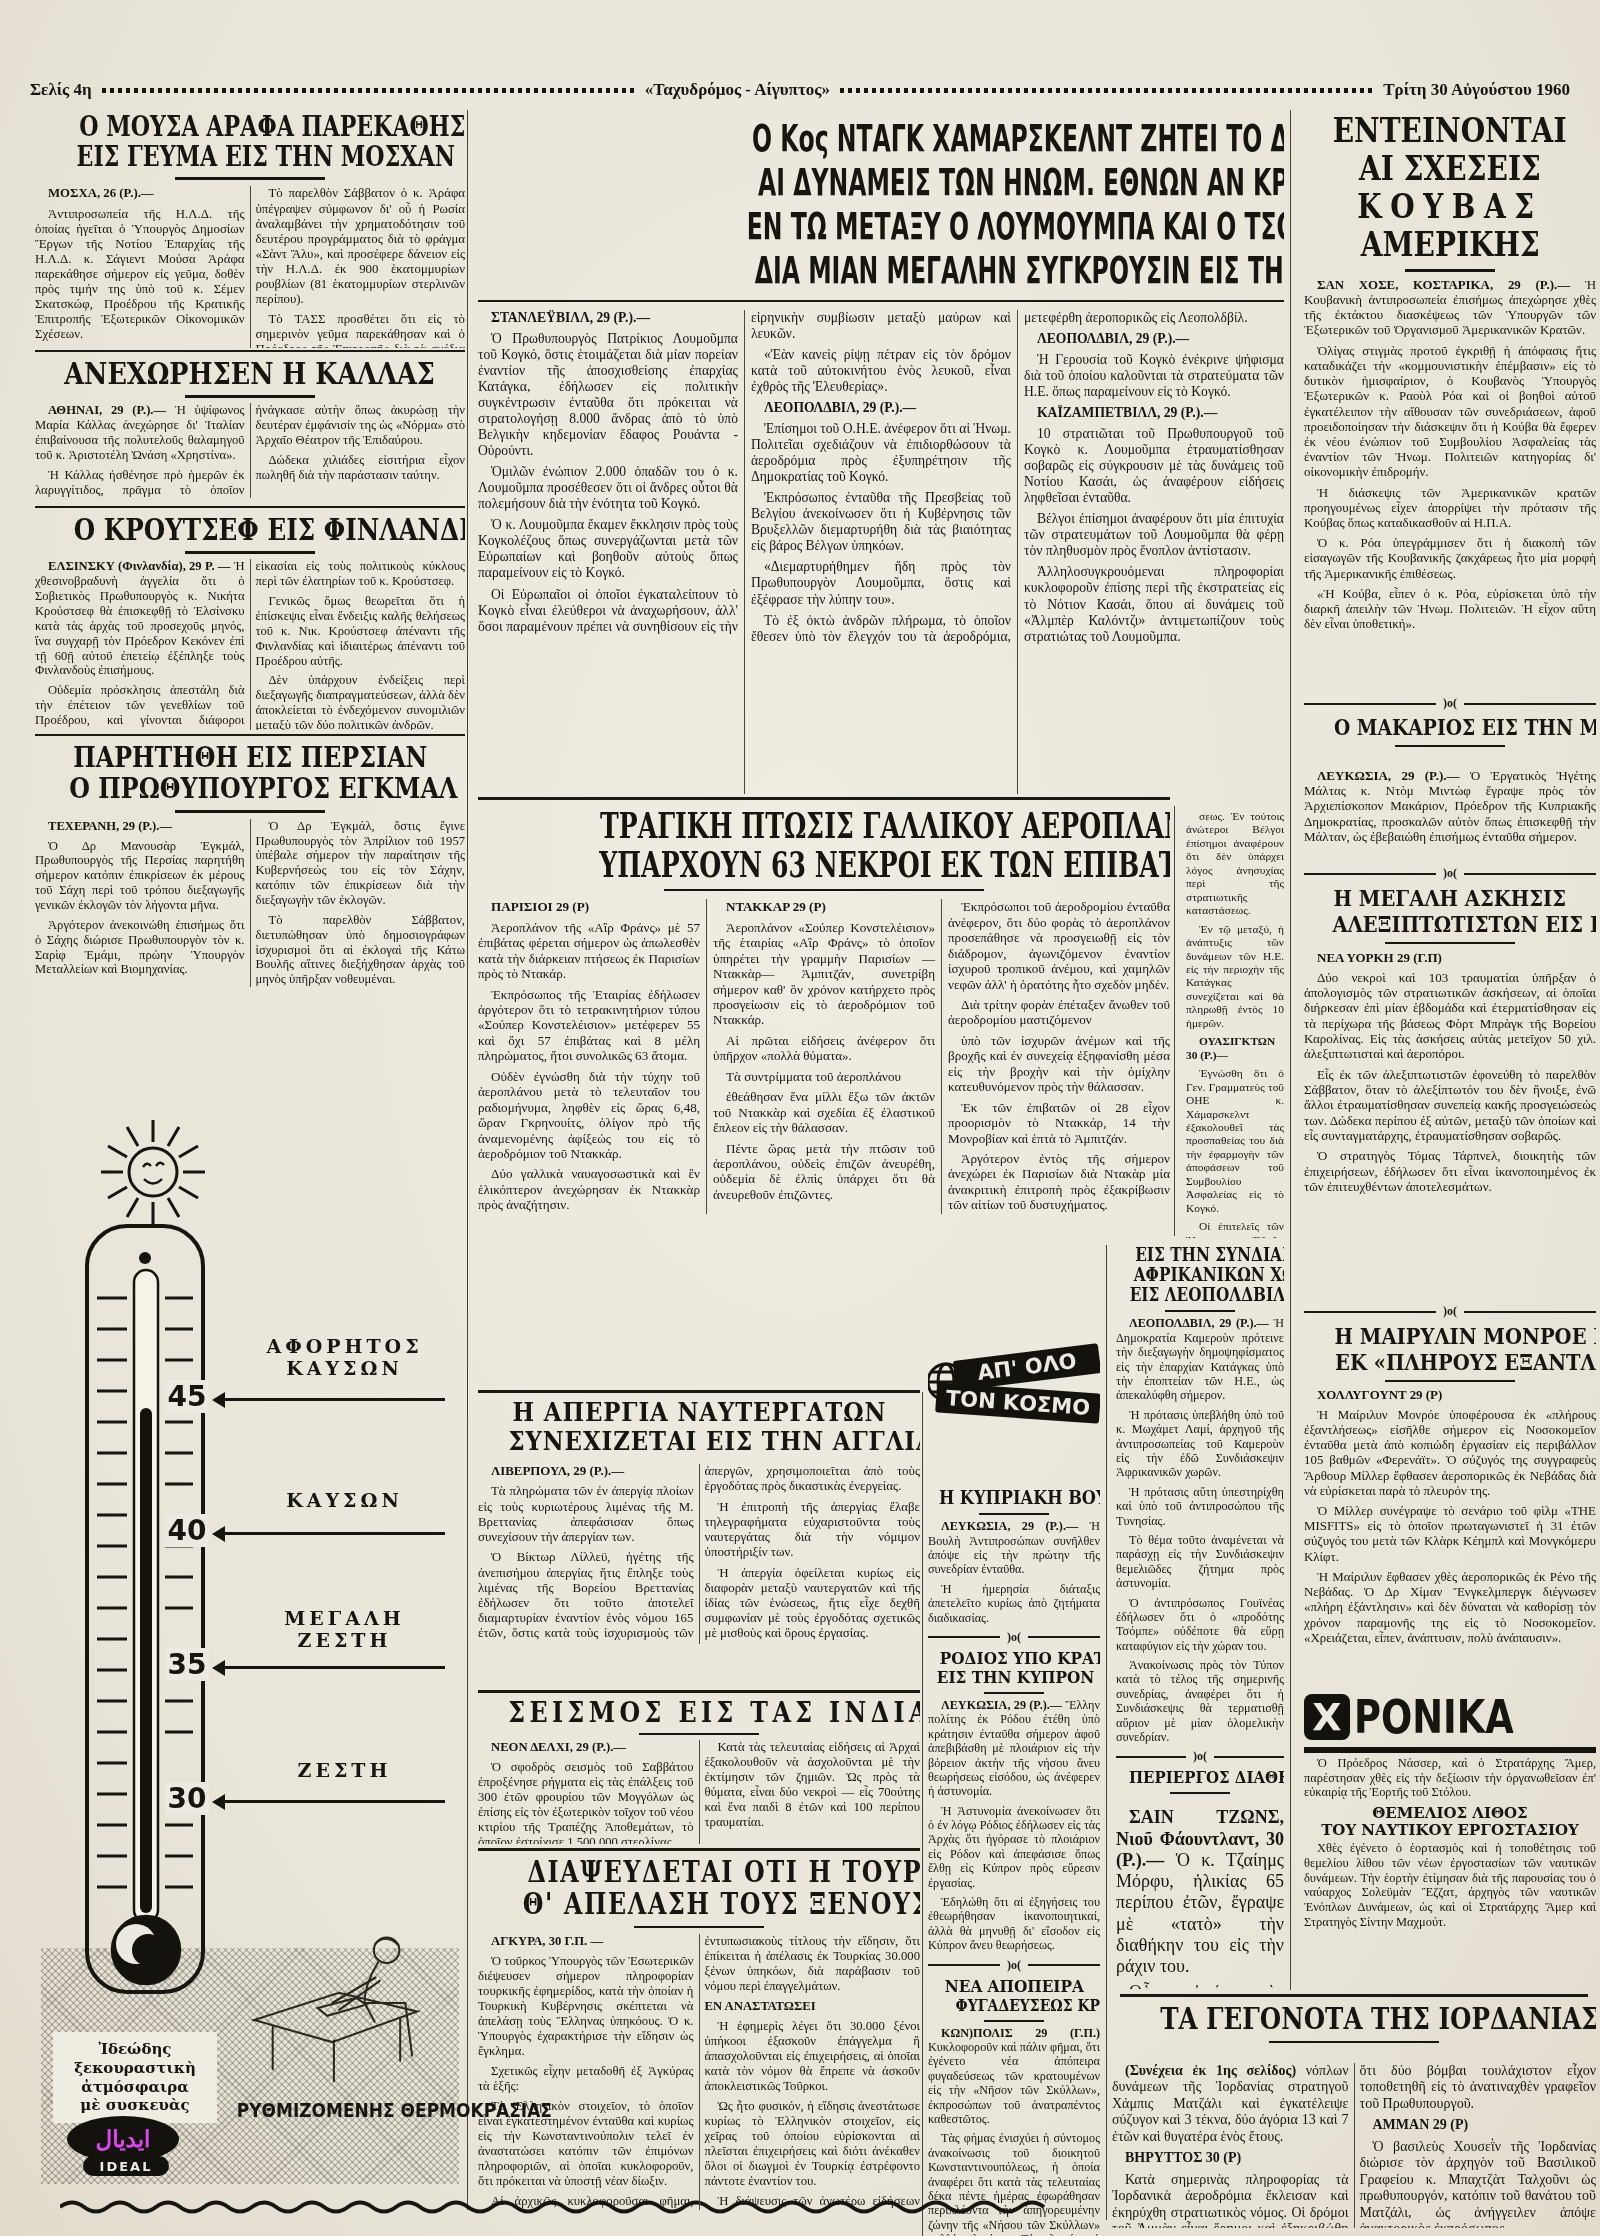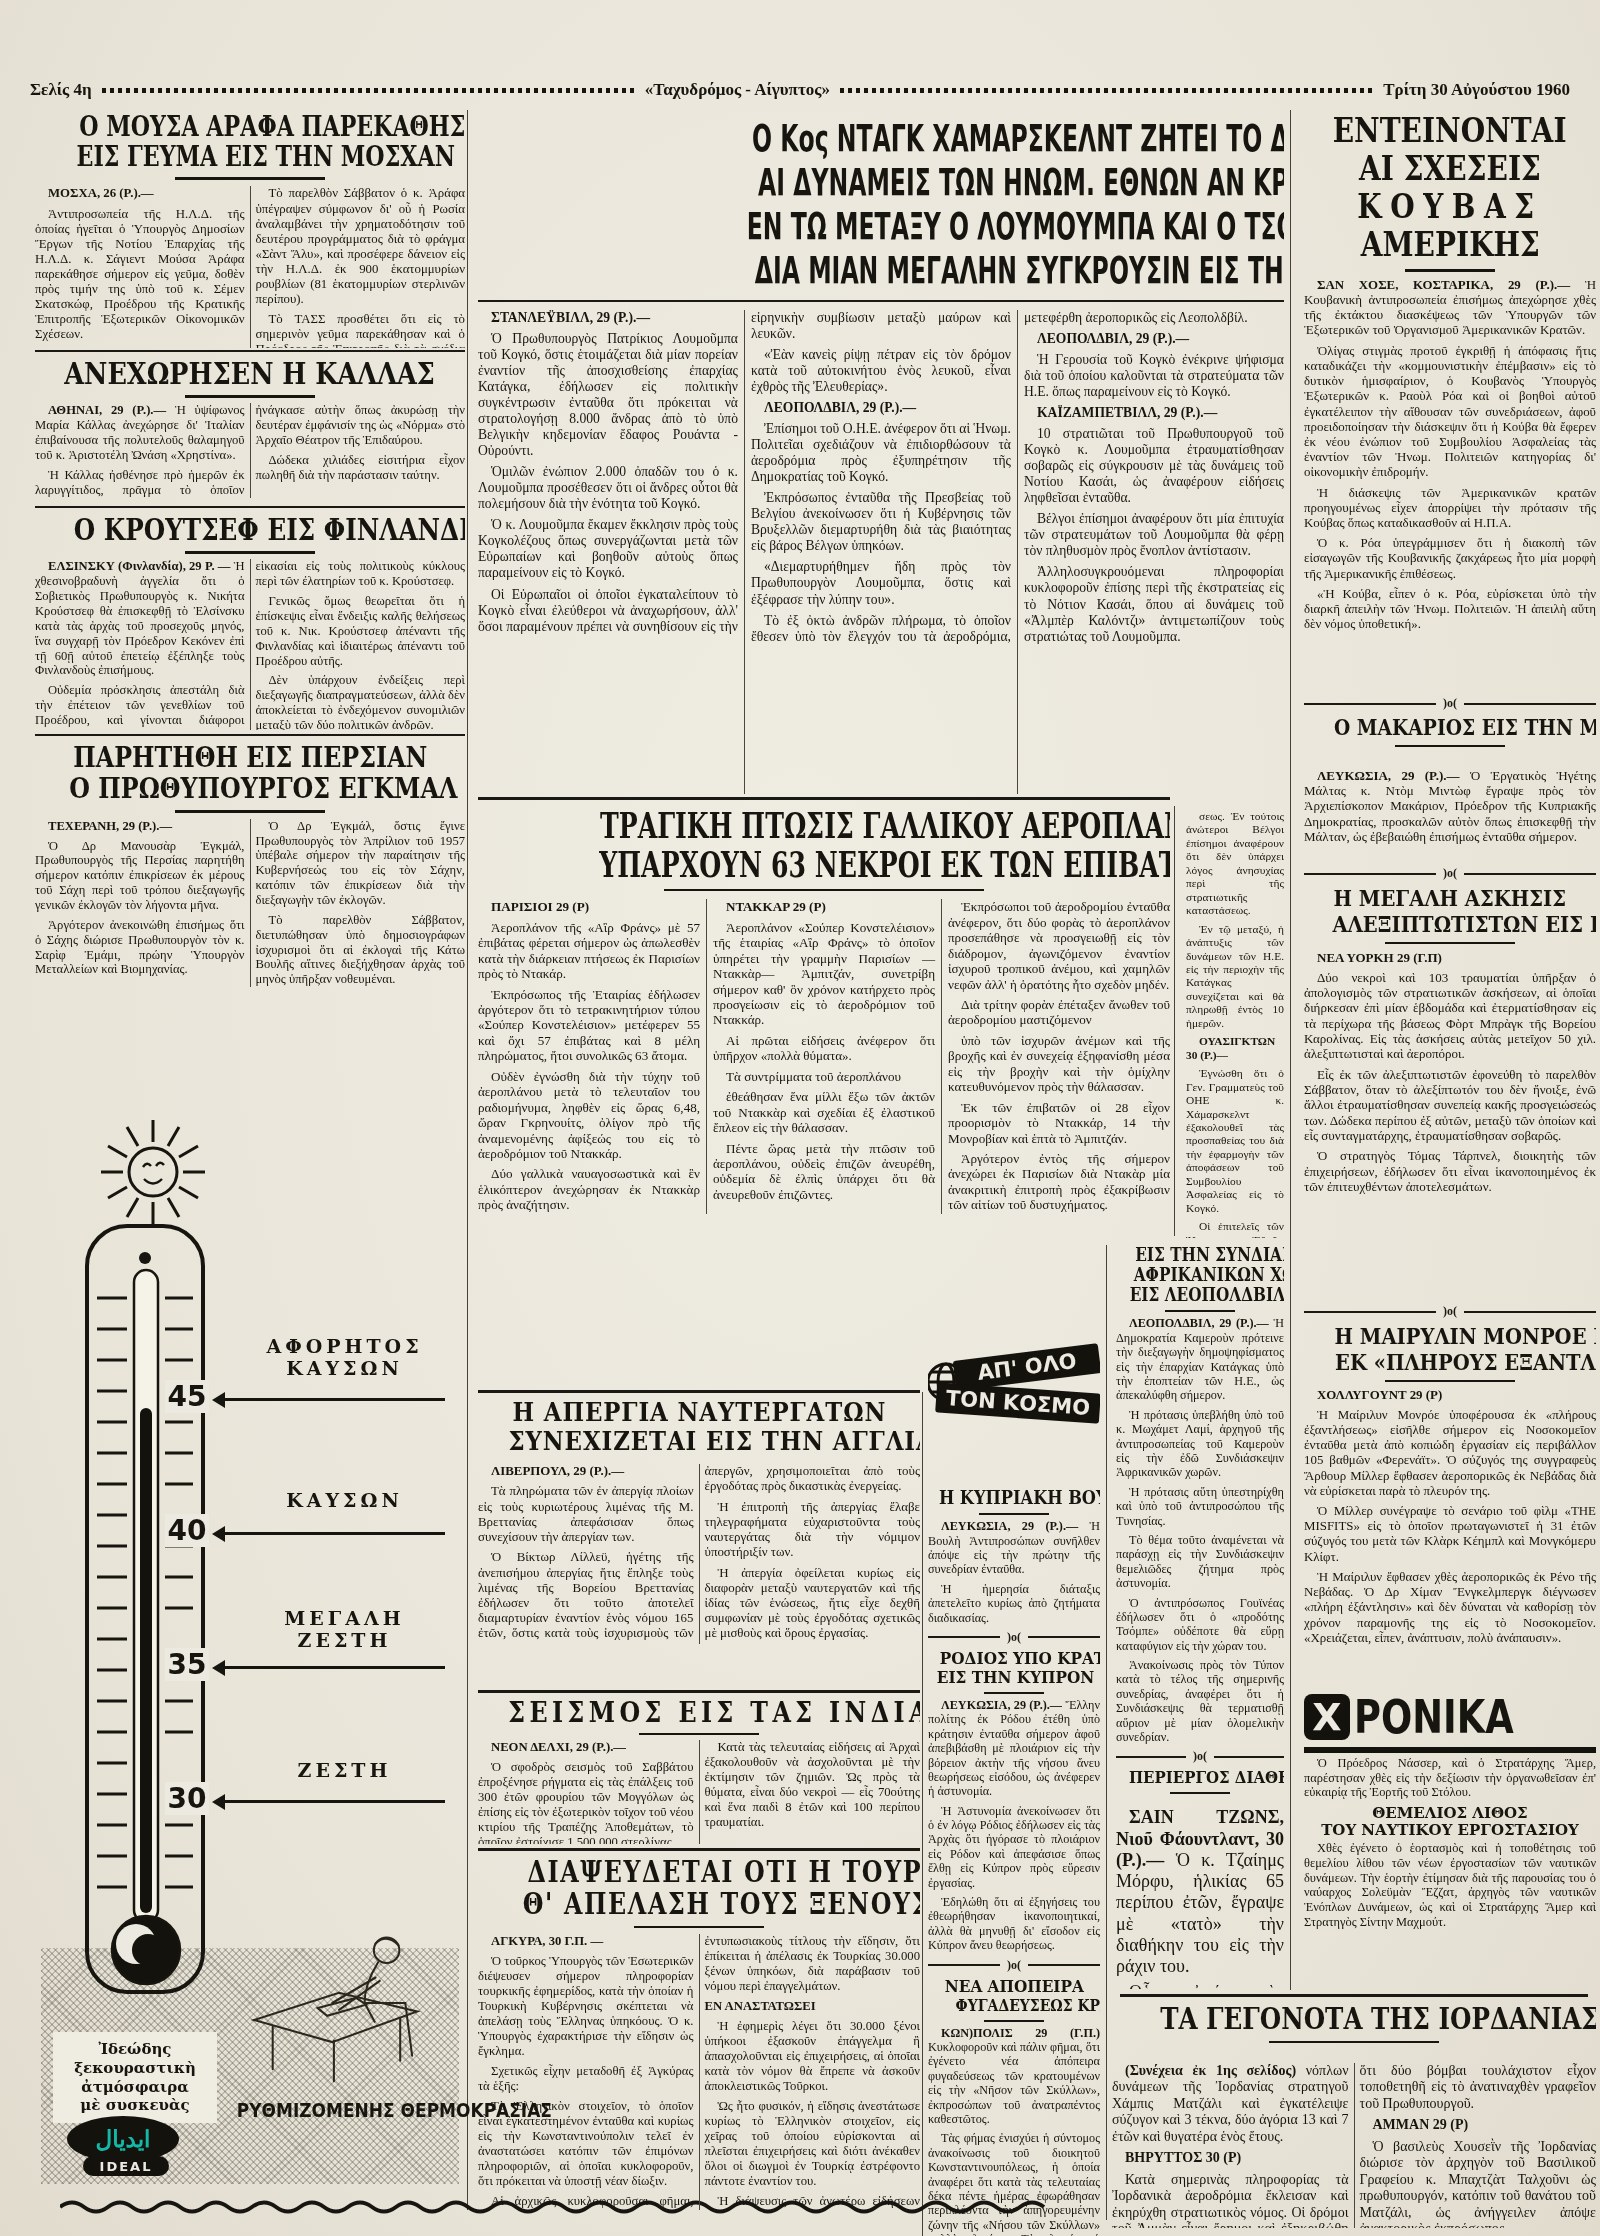--- a/index.html
+++ b/index.html
@@ -45,21 +45,21 @@
       background:#ece9e0;}
   .arrow{position:absolute;left:182px;border-top:3px solid #17150f;}
   .arrow::before{content:"";position:absolute;left:-13px;top:-9px;border:8px solid transparent;
       border-right:13px solid #17150f;}
   .hatch{position:absolute;left:6px;top:840px;width:418px;height:236px;
       background:repeating-linear-gradient(45deg,rgba(62,57,46,.28) 0 1.5px,transparent 1.5px 5px),
                  repeating-linear-gradient(-45deg,rgba(62,57,46,.24) 0 1.5px,transparent 1.5px 5px);}
   .capbox{position:absolute;left:12px;top:84px;width:152px;background:#efece2;padding:8px 6px;
       font-family:"DejaVu Serif",serif;font-weight:bold;font-size:15px;text-align:center;line-height:1.25;}
   .ideal-oval{position:absolute;left:26px;top:168px;width:112px;height:46px;background:#14120d;border-radius:50%;
-      color:#14b8a6;display:flex;align-items:center;justify-content:center;font-size:23px;font-weight:bold;}
+      color:#d946ef;display:flex;align-items:center;justify-content:center;font-size:23px;font-weight:bold;}
   .ideal-pill{position:absolute;left:42px;top:208px;width:86px;height:20px;background:#14120d;border-radius:10px;
       color:#ece9e0;display:flex;align-items:center;justify-content:center;
       font:bold 13px "DejaVu Sans",sans-serif;letter-spacing:2px;}
   .tagline{position:absolute;left:168px;top:150px;width:248px;text-align:center;
       font:bold 20px "DejaVu Sans",sans-serif;line-height:1.2;}
 </style>
 </head>
 <body>
 
 <div id="page">
@@ -413,21 +413,21 @@
       <span class="sq" style="transform:scaleX(.85);">ΑΙ ΣΧΕΣΕΙΣ</span><br>
       <span class="sq" style="transform:scaleX(.85);letter-spacing:10px;">ΚΟΥΒΑΣ</span><br>
       <span class="sq" style="transform:scaleX(.85);">ΑΜΕΡΙΚΗΣ</span>
     </div>
     <div class="u" style="width:90px;"></div>
     <div class="bd" style="font-size:12.9px;margin-top:6px;">
       <p><span class="dl">ΣΑΝ ΧΟΣΕ, ΚΟΣΤΑΡΙΚΑ, 29 (Ρ.).—</span> <span>Ἡ Κουβανικὴ ἀντιπροσωπεία ἐπισήμως ἀπεχώρησε χθὲς τῆς ἐκτάκτου διασκέψεως τῶν Ὑπουργῶν τῶν Ἐξωτερικῶν τοῦ Ὀργανισμοῦ Ἀμερικανικῶν Κρατῶν.</span></p>
       <p>Ὀλίγας στιγμὰς προτοῦ ἐγκριθῇ ἡ ἀπόφασις ἥτις καταδικάζει τὴν «κομμουνιστικὴν ἐπέμβασιν» εἰς τὸ δυτικὸν ἡμισφαίριον, ὁ Κουβανὸς Ὑπουργὸς Ἐξωτερικῶν κ. Ραοὺλ Ρόα καὶ οἱ βοηθοὶ αὐτοῦ ἐγκατέλειπον τὴν αἴθουσαν τῶν συνεδριάσεων, ἀφοῦ προειδοποίησαν τὴν διάσκεψιν ὅτι ἡ Κούβα θὰ ἔφερεν ἐκ νέου ἐνώπιον τοῦ Συμβουλίου Ἀσφαλείας τὰς ἐναντίον τῶν Ἡνωμ. Πολιτειῶν κατηγορίας δι' οἰκονομικὴν ἐπιδρομήν.</p>
       <p>Ἡ διάσκεψις τῶν Ἀμερικανικῶν κρατῶν προηγουμένως εἶχεν ἀπορρίψει τὴν πρότασιν τῆς Κούβας ὅπως καταδικασθοῦν αἱ Η.Π.Α.</p>
       <p>Ὁ κ. Ρόα ὑπεγράμμισεν ὅτι ἡ διακοπὴ τῶν εἰσαγωγῶν τῆς Κουβανικῆς ζακχάρεως ἦτο μία μορφὴ τῆς Ἀμερικανικῆς ἐπιθέσεως.</p>
-      <p>«Ἡ Κούβα, εἶπεν ὁ κ. Ρόα, εὑρίσκεται ὑπὸ τὴν διαρκῆ ἀπειλὴν τῶν Ἡνωμ. Πολιτειῶν. Ἡ ἀπειλὴ αὕτη δὲν νόμος ὑποθετική».</p>
+      <p>«Ἡ Κούβα, εἶπεν ὁ κ. Ρόα, εὑρίσκεται ὑπὸ τὴν διαρκῆ ἀπειλὴν τῶν Ἡνωμ. Πολιτειῶν. Ἡ εἶχον αὕτη δὲν εἶναι ὑποθετική».</p>
     </div>
   </div>
 
   <div class="art" style="left:1304px;top:692px;width:292px;height:168px;">
     <div class="sep">
         <span>)ο(</span>
       </div>
     <div class="hserif" style="font-size:22px;"><span class="sq" style="transform:scaleX(.85);">Ο ΜΑΚΑΡΙΟΣ ΕΙΣ ΤΗΝ ΜΑΛΤΑΝ</span></div>
     <div class="u" style="width:110px;height:2px;"></div>
     <div class="bd" style="font-size:13px;margin-top:21px;">

